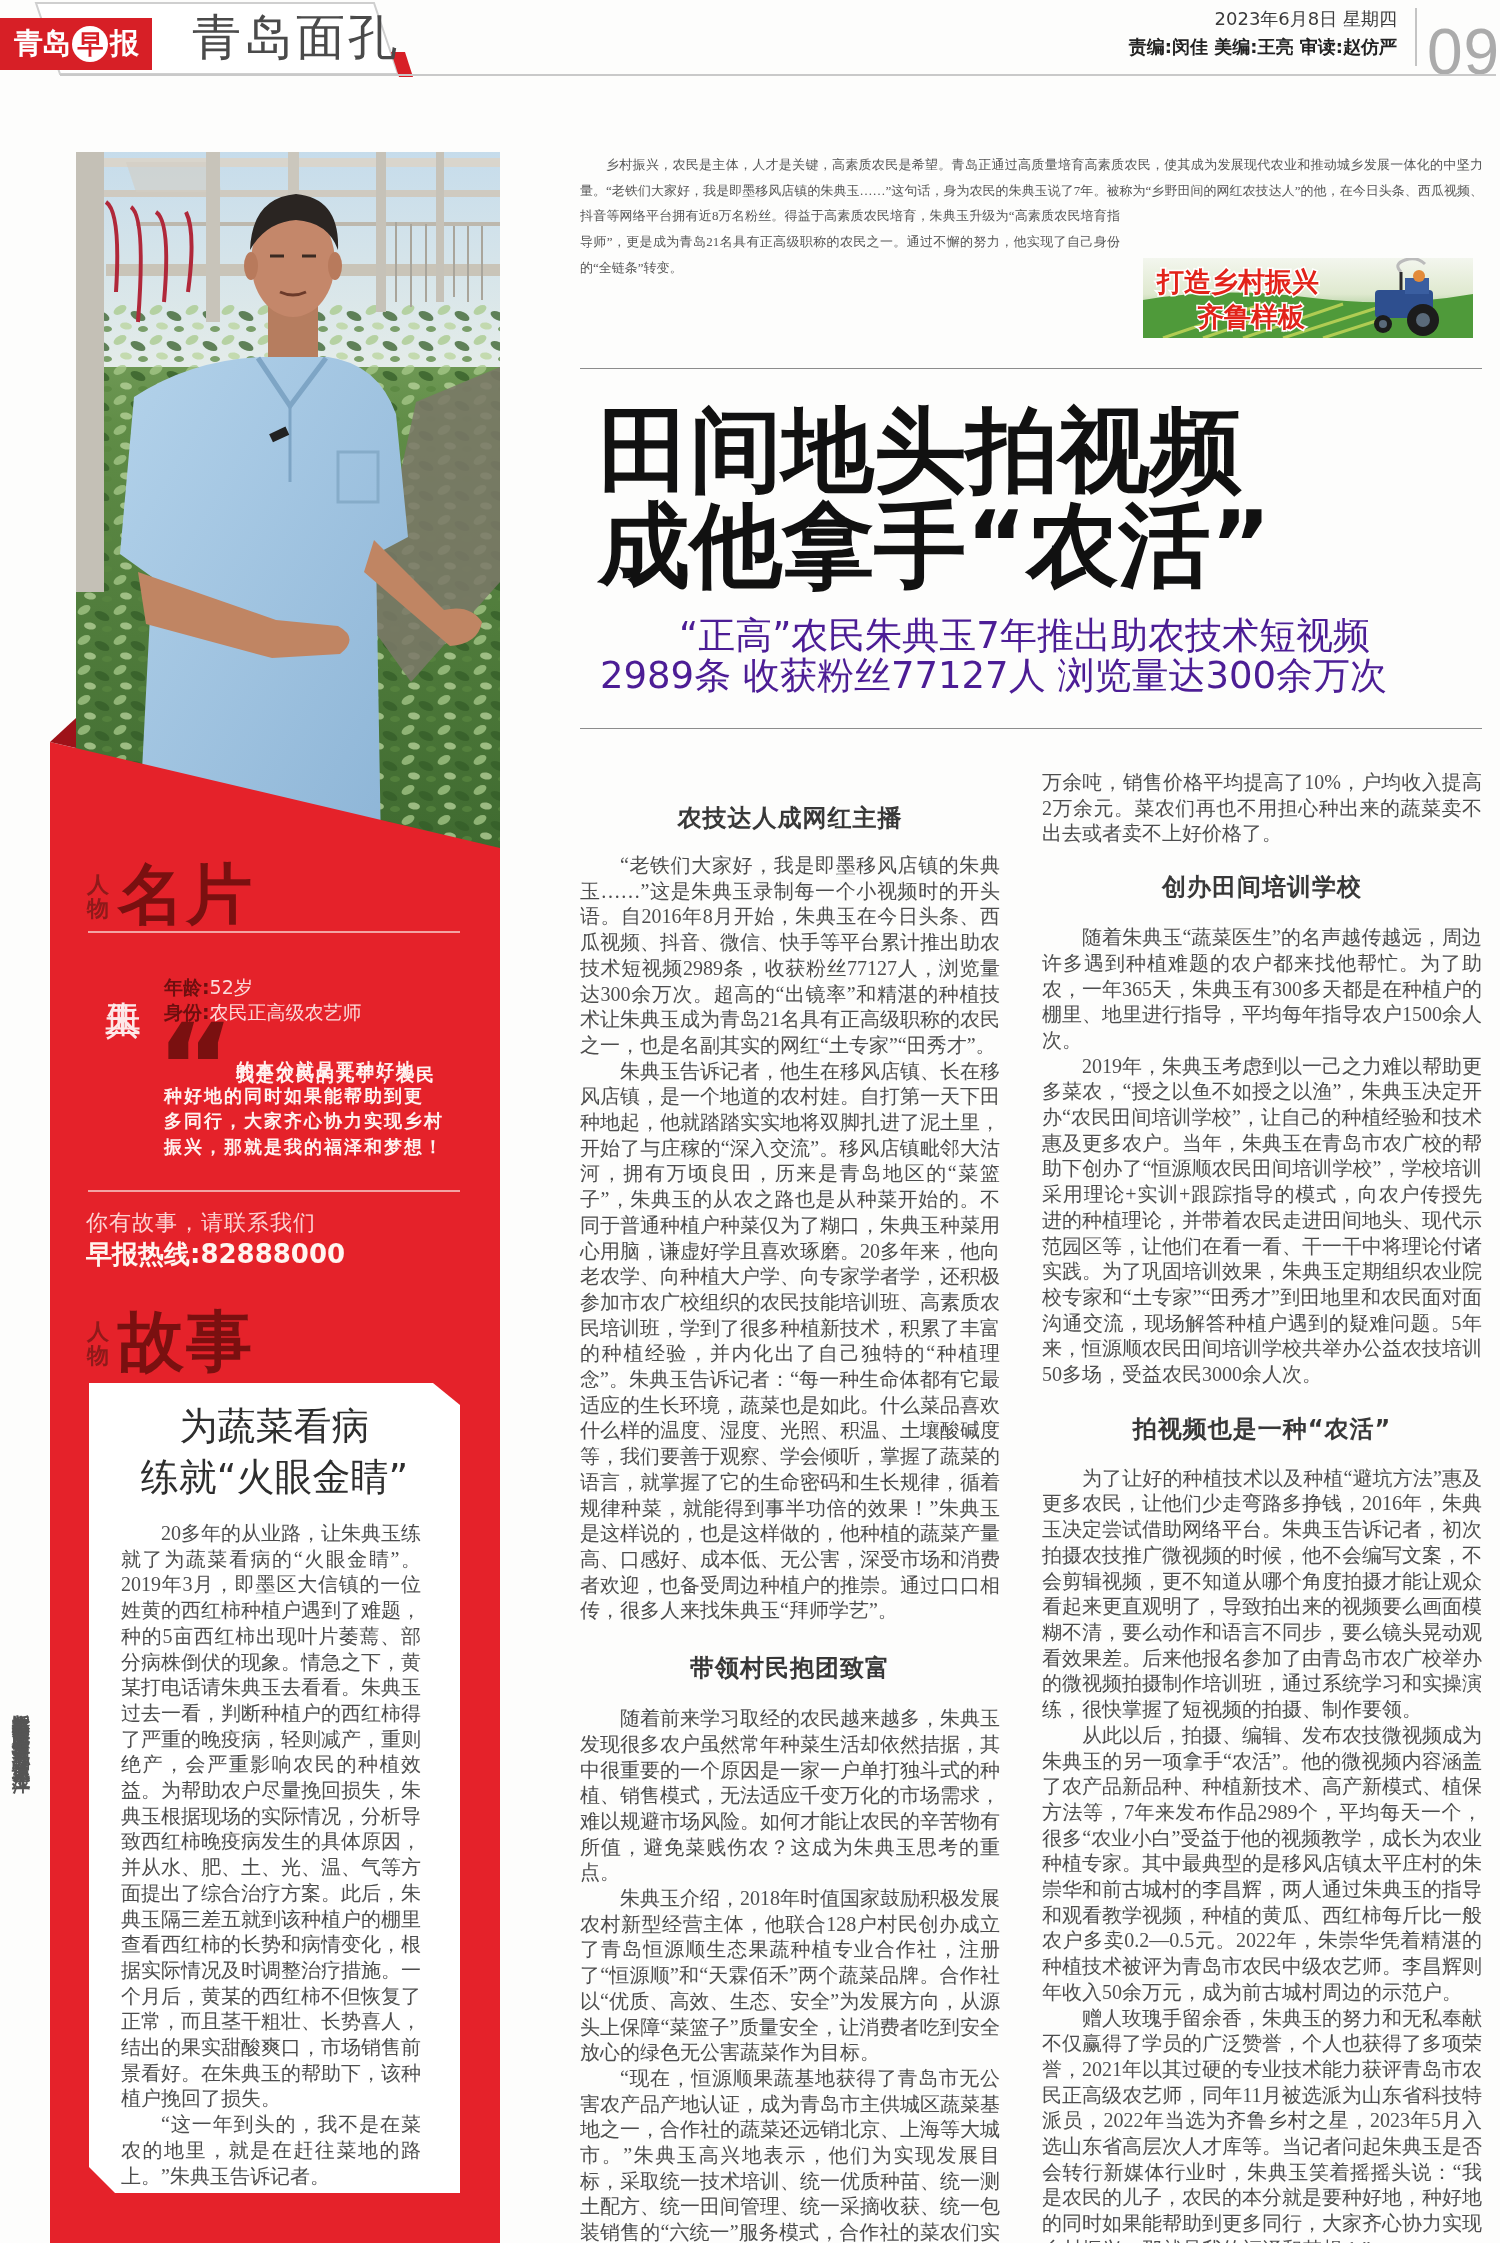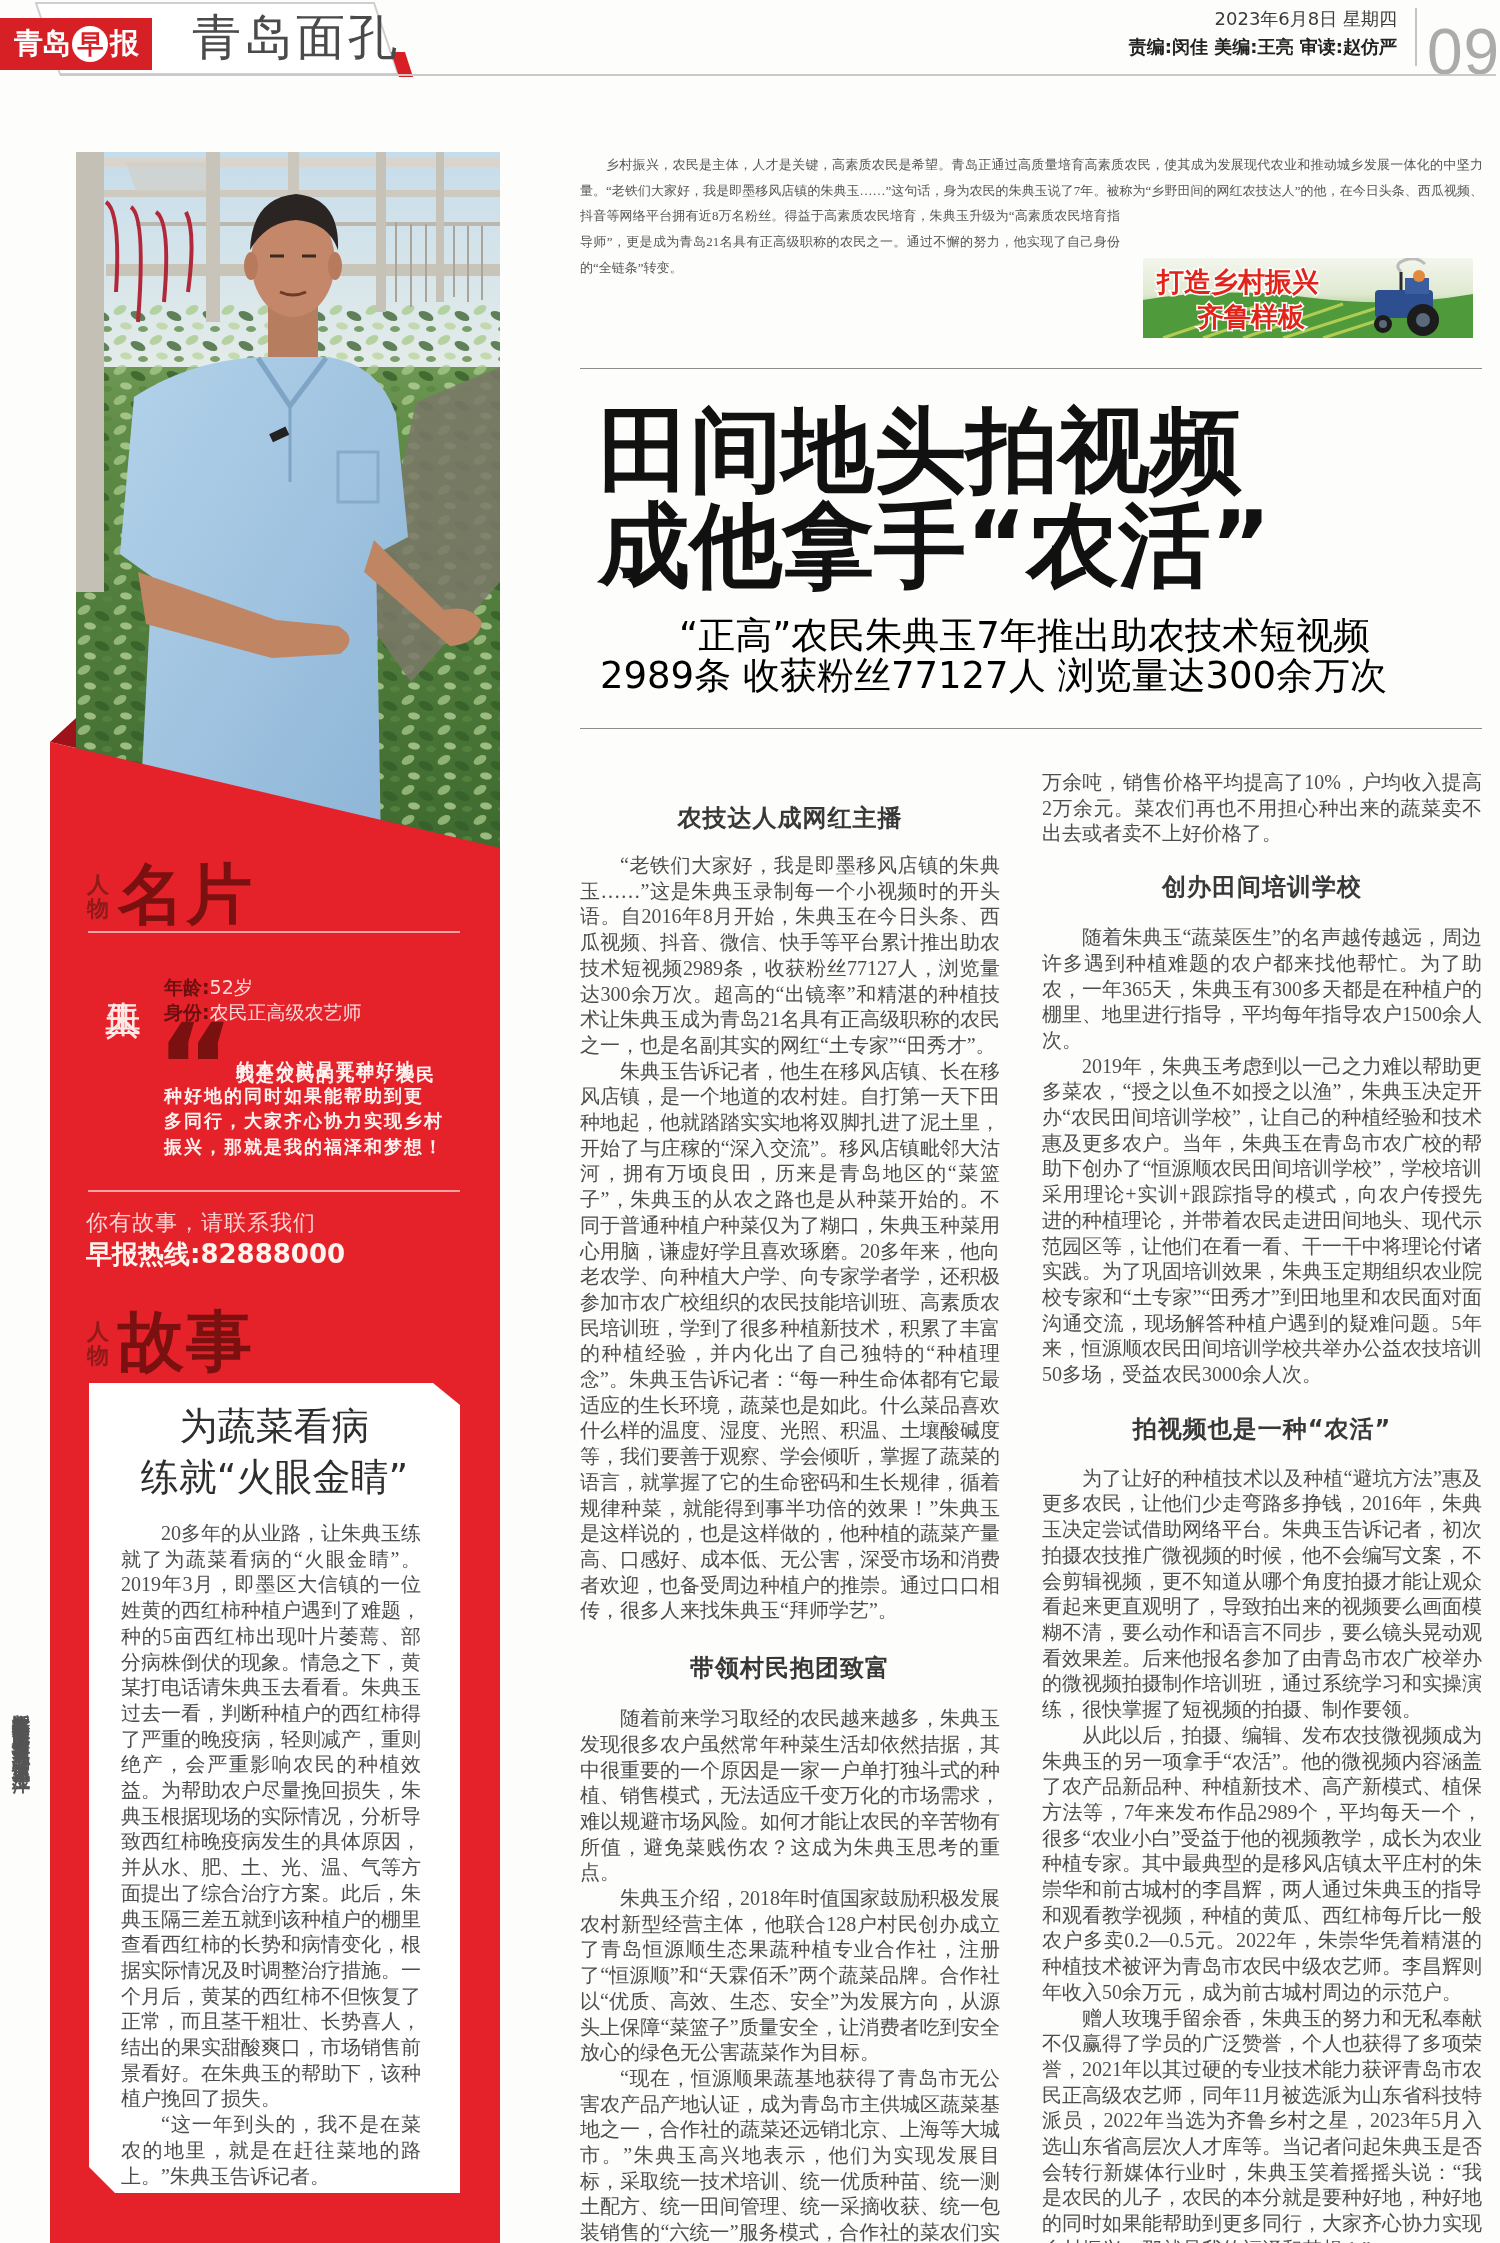--- a/index.html
+++ b/index.html
@@ -43,21 +43,21 @@
   .float-gap { float:right; width:0; height:77px; }
   .float-img { float:right; clear:right; width:363px; height:104px; }
   .banner { left:1143px; top:258px; width:330px; height:80px; }
 
   .rule { left:580px; width:902px; height:0; border-top:1px solid #8c8c8c; }
 
   .headline {
     left:598px; top:403px; font-size:92px; line-height:95px; font-weight:900;
     color:#111; letter-spacing:0px; white-space:nowrap;
   }
-  .subhead { left:600px; top:616px; font-size:37px; line-height:40px; color:#000000; white-space:nowrap; }
+  .subhead { left:600px; top:616px; font-size:37px; line-height:40px; color:#4c1d95; white-space:nowrap; }
   .subhead .l1 { padding-left:79px; }
 
   .col-mid { left:580px; top:792px; width:420px; }
   .col-right { left:1042px; top:770px; width:440px; }
   .sec-head {
     margin:8px; font-family:"DejaVu Sans", sans-serif; font-size:24px; line-height:36px;
     font-weight:bold; color:#383838; text-align:center; letter-spacing:1px;
   }
 
   

